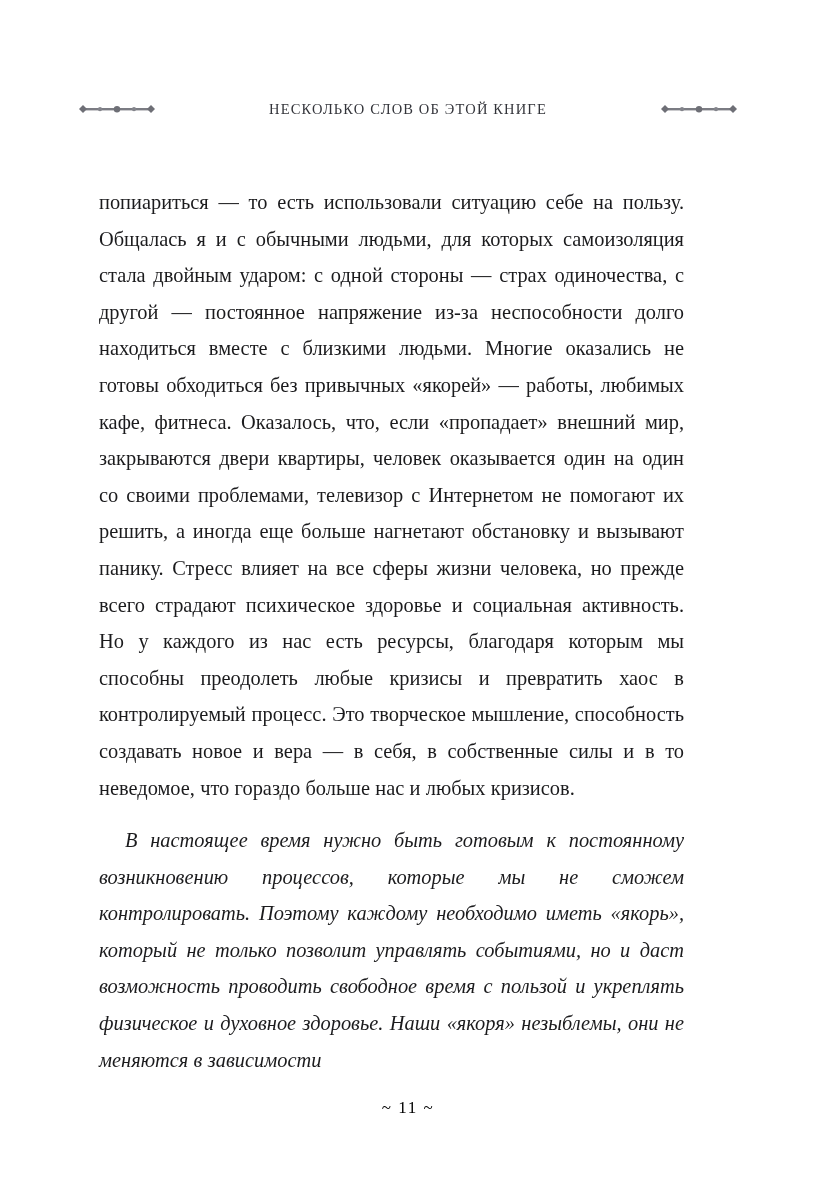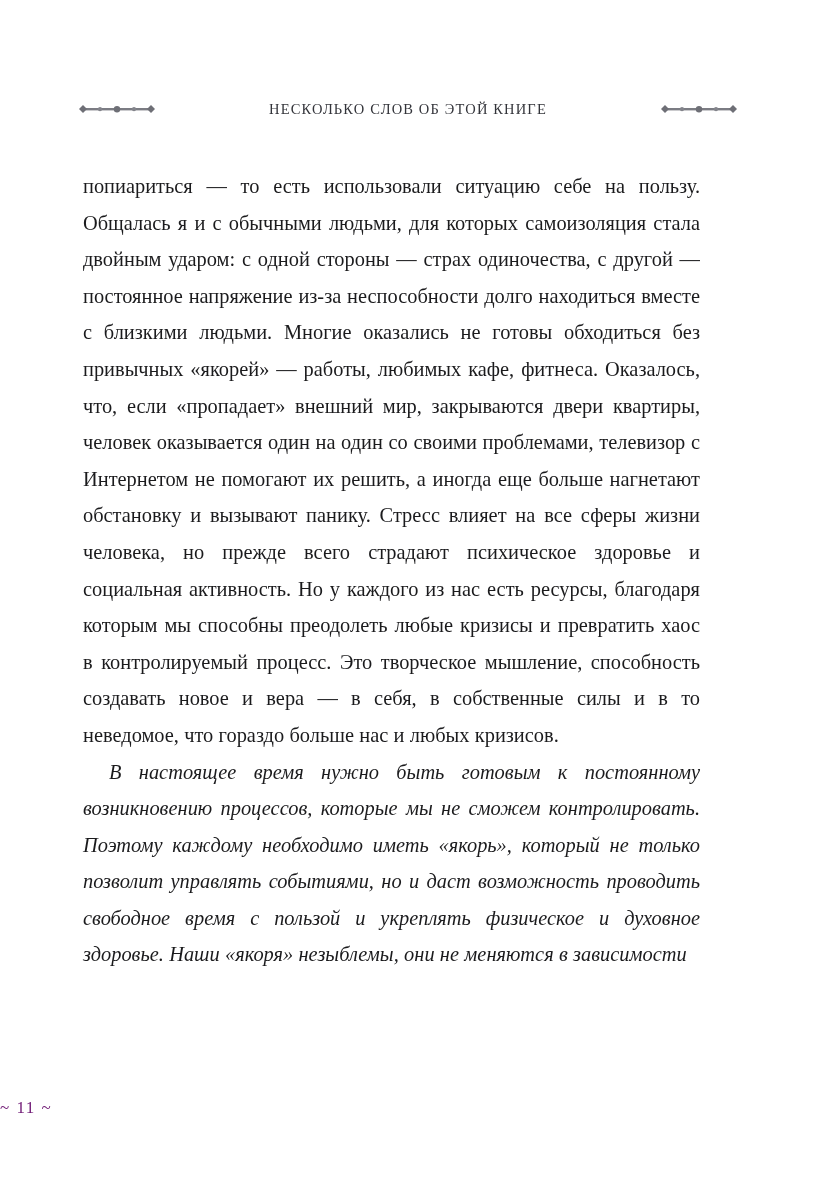--- a/index.html
+++ b/index.html
@@ -57,42 +57,43 @@
 
   
   .textblock {
     position: absolute;
     top: 168px;
     left: 83px;
     width: 617px;
   }
 
   .para {
-    margin: 0;
+    margin: 16px;
     text-align: justify;
     text-justify: inter-word;
     font-size: 20.4px;
     line-height: 36.6px;
     color: #1b1b1d;
     hyphens: manual;
     word-spacing: 0.2px;
   }
   .para + .para {
     text-indent: 26px;
     font-style: italic;
   }
 
   
   .folio {
     position: absolute;
     top: 1098px;
     left: 0;
     right: 0;
+    text-align: center;
     font-size: 17px;
-    color: #701a75;
+    color: #000000;
     letter-spacing: 1.5px;
   }
 </style>
 </head>
 <body>
 
 <div class="page">
 
   <div class="running-head">
 

